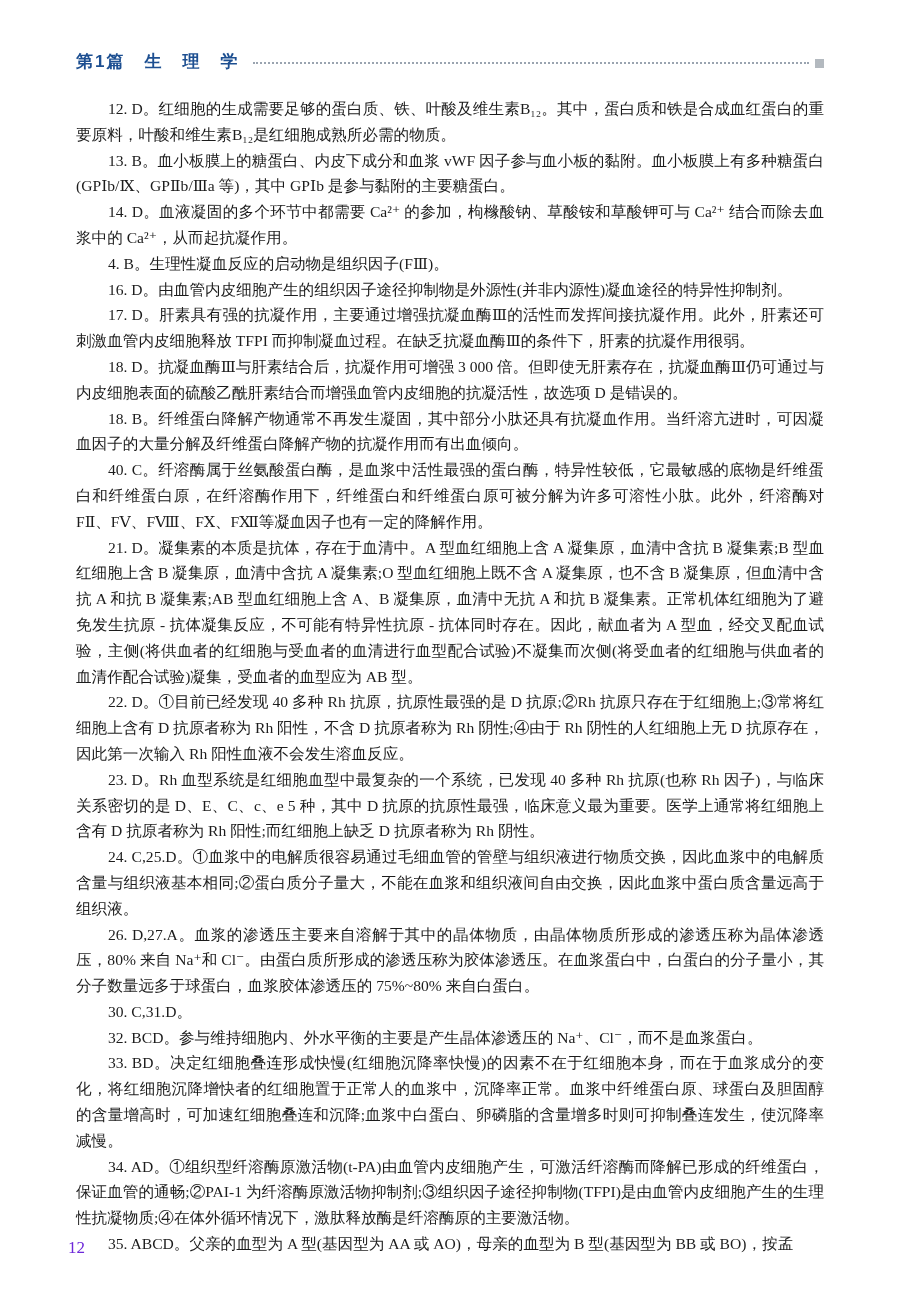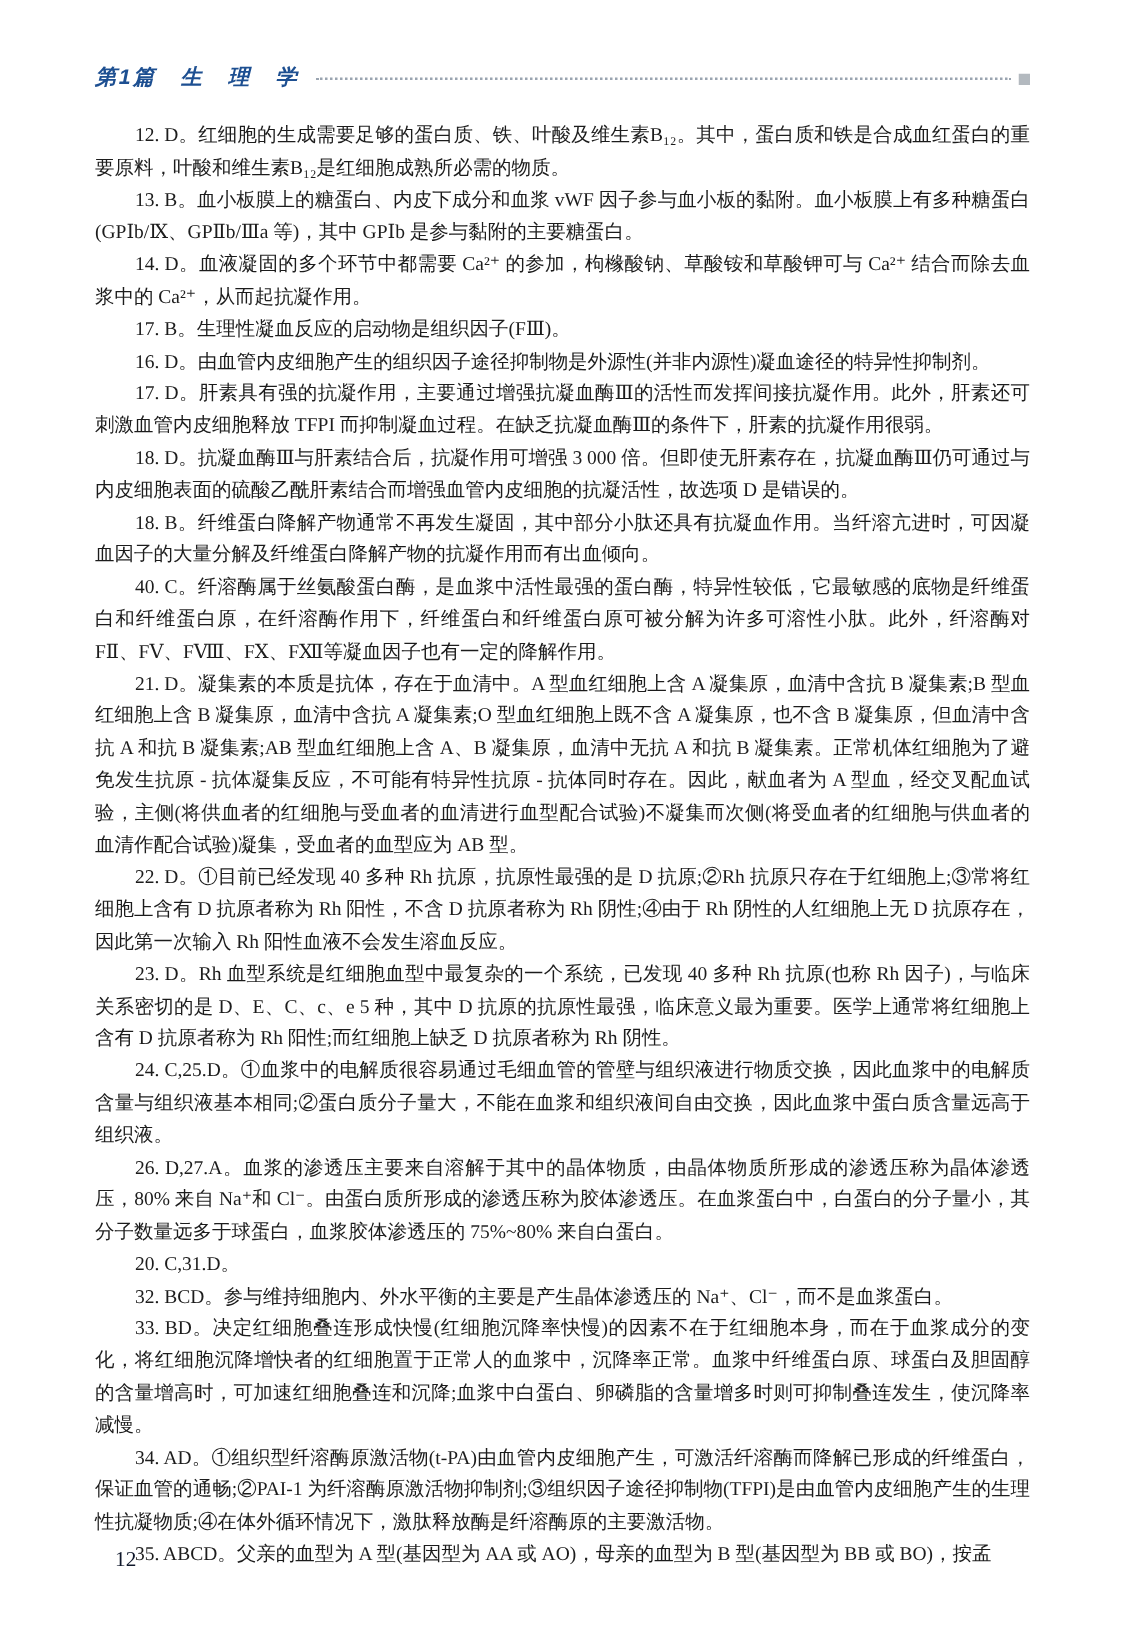--- a/index.html
+++ b/index.html
@@ -24,21 +24,20 @@
     margin-bottom: 22px;
   }
   .header-title {
     font-family: "Liberation Sans", "DejaVu Sans", sans-serif;
     font-weight: bold;
     font-size: 17px;
     color: #1d4f91;
     letter-spacing: 2px;
     white-space: pre;
     flex: 0 0 auto;
-    font-style: italic;
   }
   .header-rule {
     flex: 1 1 auto;
     height: 0;
     border-bottom: 2px dotted #9aa4b0;
     margin: 0 6px 0 14px;
     transform: translateY(2px);
   }
   .header-square {
     flex: 0 0 auto;
@@ -51,55 +50,55 @@
     font-size: 15.6px;
     line-height: 25.8px;
     text-align: justify;
   }
   .content p.para {
     text-indent: 2.05em;
     margin: 0;
   }
   .page-number {
     position: absolute;
-    left: 92px;
+    left: 68px;
     bottom: 42px;
     font-size: 17px;
-    color: #0f172a;
+    color: #6d28d9;
     font-family: "Liberation Serif", "DejaVu Serif", serif;
     text-align: center;
   }
 </style>
 </head>
 <body>
 
 <div class="page">
 
   <div class="page-header">
     <span class="header-title">第1篇　生　理　学</span>
     <span class="header-rule"></span>
     <span class="header-square"></span>
   </div>
 
   <div class="content">
       <p class="para">12. D。红细胞的生成需要足够的蛋白质、铁、叶酸及维生素B₁₂。其中，蛋白质和铁是合成血红蛋白的重要原料，叶酸和维生素B₁₂是红细胞成熟所必需的物质。</p>
       <p class="para">13. B。血小板膜上的糖蛋白、内皮下成分和血浆 vWF 因子参与血小板的黏附。血小板膜上有多种糖蛋白(GPⅠb/Ⅸ、GPⅡb/Ⅲa 等)，其中 GPⅠb 是参与黏附的主要糖蛋白。</p>
       <p class="para">14. D。血液凝固的多个环节中都需要 Ca²⁺ 的参加，枸橼酸钠、草酸铵和草酸钾可与 Ca²⁺ 结合而除去血浆中的 Ca²⁺，从而起抗凝作用。</p>
-      <p class="para">17. B。生理性凝血反应的启动物是组织因子(FⅢ)。</p>
+      <p class="para">4. B。生理性凝血反应的启动物是组织因子(FⅢ)。</p>
       <p class="para">16. D。由血管内皮细胞产生的组织因子途径抑制物是外源性(并非内源性)凝血途径的特异性抑制剂。</p>
       <p class="para">17. D。肝素具有强的抗凝作用，主要通过增强抗凝血酶Ⅲ的活性而发挥间接抗凝作用。此外，肝素还可刺激血管内皮细胞释放 TFPI 而抑制凝血过程。在缺乏抗凝血酶Ⅲ的条件下，肝素的抗凝作用很弱。</p>
       <p class="para">18. D。抗凝血酶Ⅲ与肝素结合后，抗凝作用可增强 3 000 倍。但即使无肝素存在，抗凝血酶Ⅲ仍可通过与内皮细胞表面的硫酸乙酰肝素结合而增强血管内皮细胞的抗凝活性，故选项 D 是错误的。</p>
       <p class="para">18. B。纤维蛋白降解产物通常不再发生凝固，其中部分小肽还具有抗凝血作用。当纤溶亢进时，可因凝血因子的大量分解及纤维蛋白降解产物的抗凝作用而有出血倾向。</p>
       <p class="para">40. C。纤溶酶属于丝氨酸蛋白酶，是血浆中活性最强的蛋白酶，特异性较低，它最敏感的底物是纤维蛋白和纤维蛋白原，在纤溶酶作用下，纤维蛋白和纤维蛋白原可被分解为许多可溶性小肽。此外，纤溶酶对FⅡ、FⅤ、FⅧ、FⅩ、FⅫ等凝血因子也有一定的降解作用。</p>
       <p class="para">21. D。凝集素的本质是抗体，存在于血清中。A 型血红细胞上含 A 凝集原，血清中含抗 B 凝集素;B 型血红细胞上含 B 凝集原，血清中含抗 A 凝集素;O 型血红细胞上既不含 A 凝集原，也不含 B 凝集原，但血清中含抗 A 和抗 B 凝集素;AB 型血红细胞上含 A、B 凝集原，血清中无抗 A 和抗 B 凝集素。正常机体红细胞为了避免发生抗原 - 抗体凝集反应，不可能有特异性抗原 - 抗体同时存在。因此，献血者为 A 型血，经交叉配血试验，主侧(将供血者的红细胞与受血者的血清进行血型配合试验)不凝集而次侧(将受血者的红细胞与供血者的血清作配合试验)凝集，受血者的血型应为 AB 型。</p>
       <p class="para">22. D。①目前已经发现 40 多种 Rh 抗原，抗原性最强的是 D 抗原;②Rh 抗原只存在于红细胞上;③常将红细胞上含有 D 抗原者称为 Rh 阳性，不含 D 抗原者称为 Rh 阴性;④由于 Rh 阴性的人红细胞上无 D 抗原存在，因此第一次输入 Rh 阳性血液不会发生溶血反应。</p>
       <p class="para">23. D。Rh 血型系统是红细胞血型中最复杂的一个系统，已发现 40 多种 Rh 抗原(也称 Rh 因子)，与临床关系密切的是 D、E、C、c、e 5 种，其中 D 抗原的抗原性最强，临床意义最为重要。医学上通常将红细胞上含有 D 抗原者称为 Rh 阳性;而红细胞上缺乏 D 抗原者称为 Rh 阴性。</p>
       <p class="para">24. C,25.D。①血浆中的电解质很容易通过毛细血管的管壁与组织液进行物质交换，因此血浆中的电解质含量与组织液基本相同;②蛋白质分子量大，不能在血浆和组织液间自由交换，因此血浆中蛋白质含量远高于组织液。</p>
       <p class="para">26. D,27.A。血浆的渗透压主要来自溶解于其中的晶体物质，由晶体物质所形成的渗透压称为晶体渗透压，80% 来自 Na⁺和 Cl⁻。由蛋白质所形成的渗透压称为胶体渗透压。在血浆蛋白中，白蛋白的分子量小，其分子数量远多于球蛋白，血浆胶体渗透压的 75%~80% 来自白蛋白。</p>
-      <p class="para">20. C,31.D。</p>
+      <p class="para">30. C,31.D。</p>
       <p class="para">32. BCD。参与维持细胞内、外水平衡的主要是产生晶体渗透压的 Na⁺、Cl⁻，而不是血浆蛋白。</p>
       <p class="para">33. BD。决定红细胞叠连形成快慢(红细胞沉降率快慢)的因素不在于红细胞本身，而在于血浆成分的变化，将红细胞沉降增快者的红细胞置于正常人的血浆中，沉降率正常。血浆中纤维蛋白原、球蛋白及胆固醇的含量增高时，可加速红细胞叠连和沉降;血浆中白蛋白、卵磷脂的含量增多时则可抑制叠连发生，使沉降率减慢。</p>
       <p class="para">34. AD。①组织型纤溶酶原激活物(t-PA)由血管内皮细胞产生，可激活纤溶酶而降解已形成的纤维蛋白，保证血管的通畅;②PAI-1 为纤溶酶原激活物抑制剂;③组织因子途径抑制物(TFPI)是由血管内皮细胞产生的生理性抗凝物质;④在体外循环情况下，激肽释放酶是纤溶酶原的主要激活物。</p>
       <p class="para">35. ABCD。父亲的血型为 A 型(基因型为 AA 或 AO)，母亲的血型为 B 型(基因型为 BB 或 BO)，按孟</p>
     </div>
 
   <div class="page-number">12</div>
 
 </div>
 

